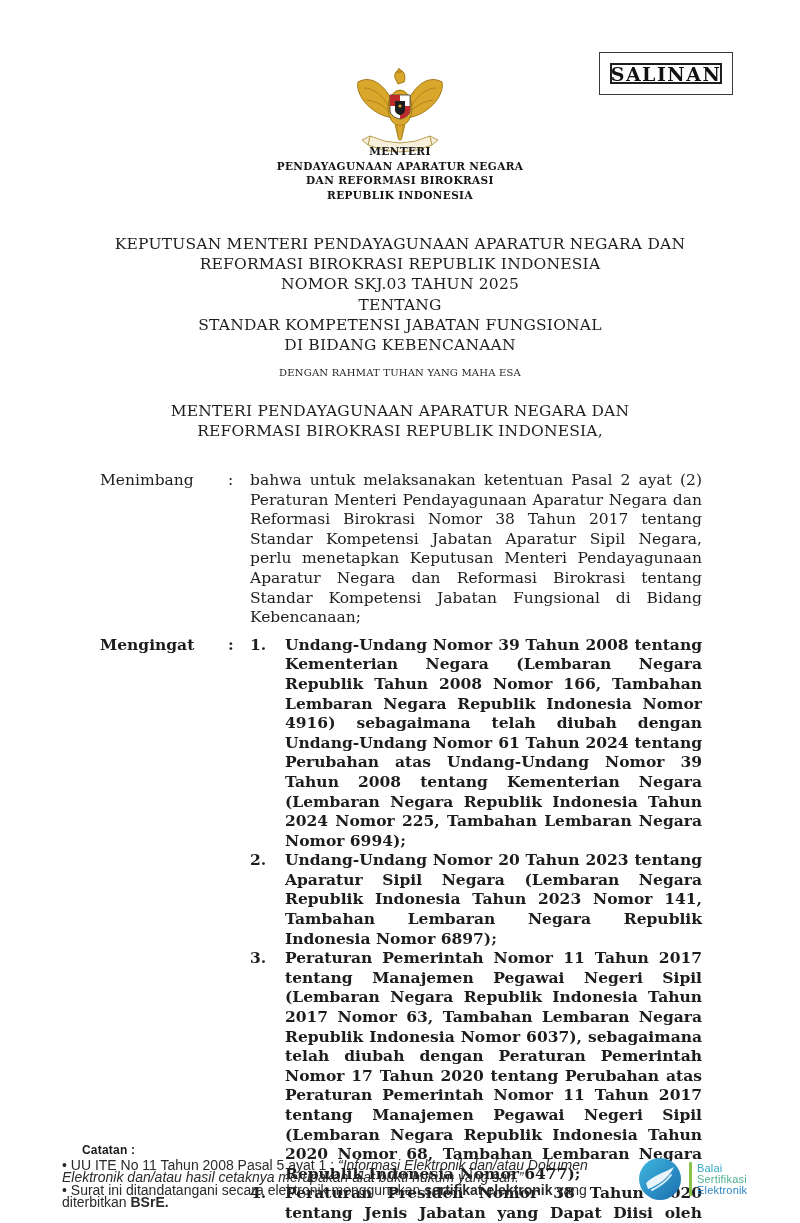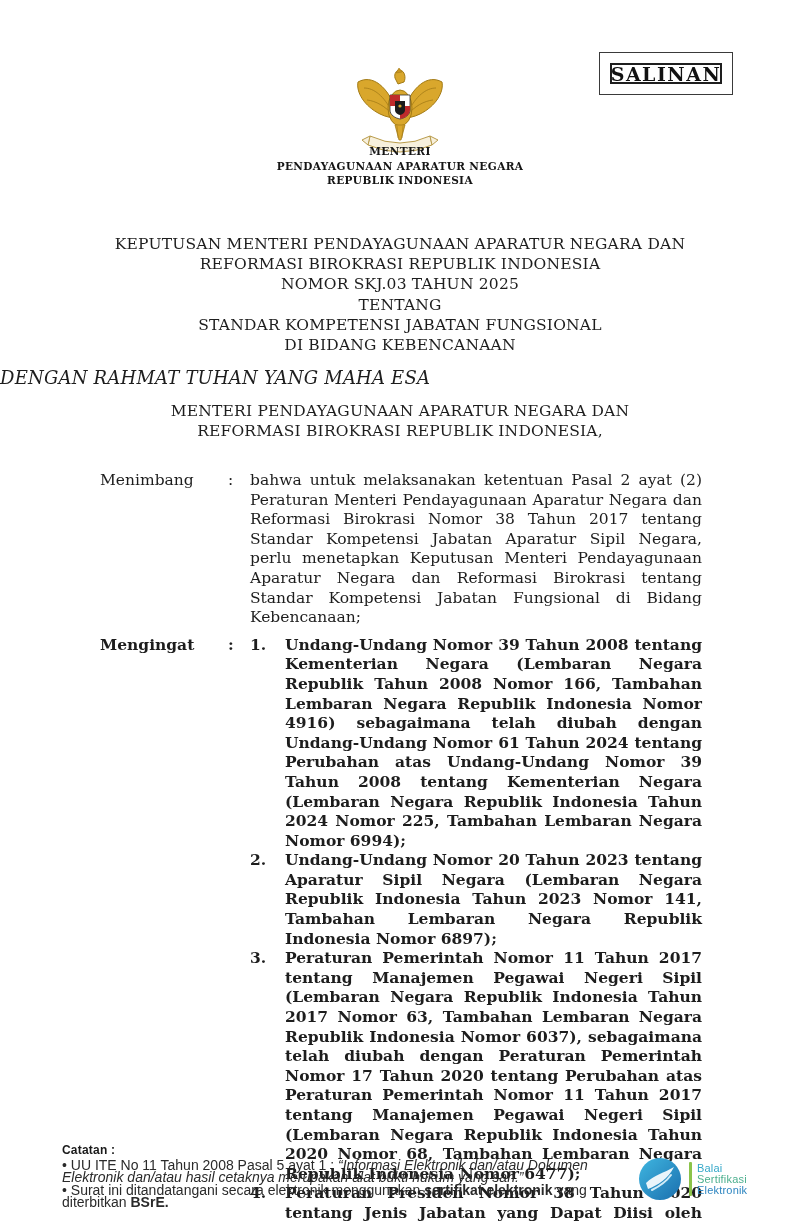--- a/index.html
+++ b/index.html
@@ -33,21 +33,21 @@
     font-size:10.5px;line-height:14.5px;letter-spacing:0.4px;color:#151515;
   }
 
   
   .title-block{
     position:absolute;top:234px;left:0;width:100%;
     text-align:center;font-size:15.5px;line-height:20.2px;letter-spacing:0.2px;
   }
   .invocation{
     position:absolute;top:367px;left:0;width:100%;
-    text-align:left;font-size:18px;letter-spacing:0.2px;font-style:italic;
+    text-align:center;font-size:10px;letter-spacing:0.2px;
   }
   .authority{
     position:absolute;top:401px;left:0;width:100%;
     text-align:center;font-size:15.5px;line-height:20.2px;letter-spacing:0.2px;
   }
 
   
   .main{
     position:absolute;left:100px;top:471px;width:602px;
     font-size:15.5px;line-height:19.6px;
@@ -59,21 +59,21 @@
   .mengingat{margin-top:7px;font-weight:bold;}
   .legal-item{display:flex;align-items:flex-start;}
   .legal-num{flex:0 0 35px;}
   .legal-text{flex:1;text-align:justify;}
 
   
   .footer{
     position:absolute;left:62px;top:1143px;width:676px;
     font-family:"Liberation Sans","DejaVu Sans",sans-serif;color:#1a1a1a;
   }
-  .catatan{font-weight:bold;font-size:12px;letter-spacing:0.2px;}
+  .catatan{font-weight:bold;font-size:12px;letter-spacing:0.2px;margin-left:20px;}
   .notes{margin-top:3px;width:545px;font-size:14px;line-height:11.5px;color:#2a2a2a;}
   .note{margin-top:2px;}
   .note .ital{font-style:italic;}
   .note .bold{font-weight:bold;}
   .bsre-logo{
     position:absolute;left:576px;top:14px;
     display:flex;align-items:center;
   }
   .bsre-circle{width:44px;height:44px;flex:0 0 44px;}
   .bsre-bar{width:3px;height:34px;background:#8bc34a;margin:0 5px 0 7px;border-radius:1px;}
@@ -118,20 +118,21 @@
       <path d="M45 60 L46 72 M51 60 L50 72" stroke="#A37B16" stroke-width="0.6"></path>
 
       <path d="M18 70 Q48 84 78 70 L80 79 Q48 93 16 79 Z" fill="#F7F0DD" stroke="#B99B4A" stroke-width="1"></path>
       <path d="M18 70 L10 74 L16 79 Z M78 70 L86 74 L80 79 Z" fill="#F7F0DD" stroke="#B99B4A" stroke-width="1"></path>
     </svg>
   </div>
 
   <div class="ministry">
     <div>MENTERI</div>
     <div>PENDAYAGUNAAN APARATUR NEGARA</div>
+    <div>DAN REFORMASI BIROKRASI</div>
     <div>REPUBLIK INDONESIA</div>
   </div>
 
   <div class="title-block">
     <div>KEPUTUSAN MENTERI PENDAYAGUNAAN APARATUR NEGARA DAN</div>
     <div>REFORMASI BIROKRASI REPUBLIK INDONESIA</div>
     <div>NOMOR SKJ.03 TAHUN 2025</div>
     <div>TENTANG</div>
     <div>STANDAR KOMPETENSI JABATAN FUNGSIONAL</div>
     <div>DI BIDANG KEBENCANAAN</div>

